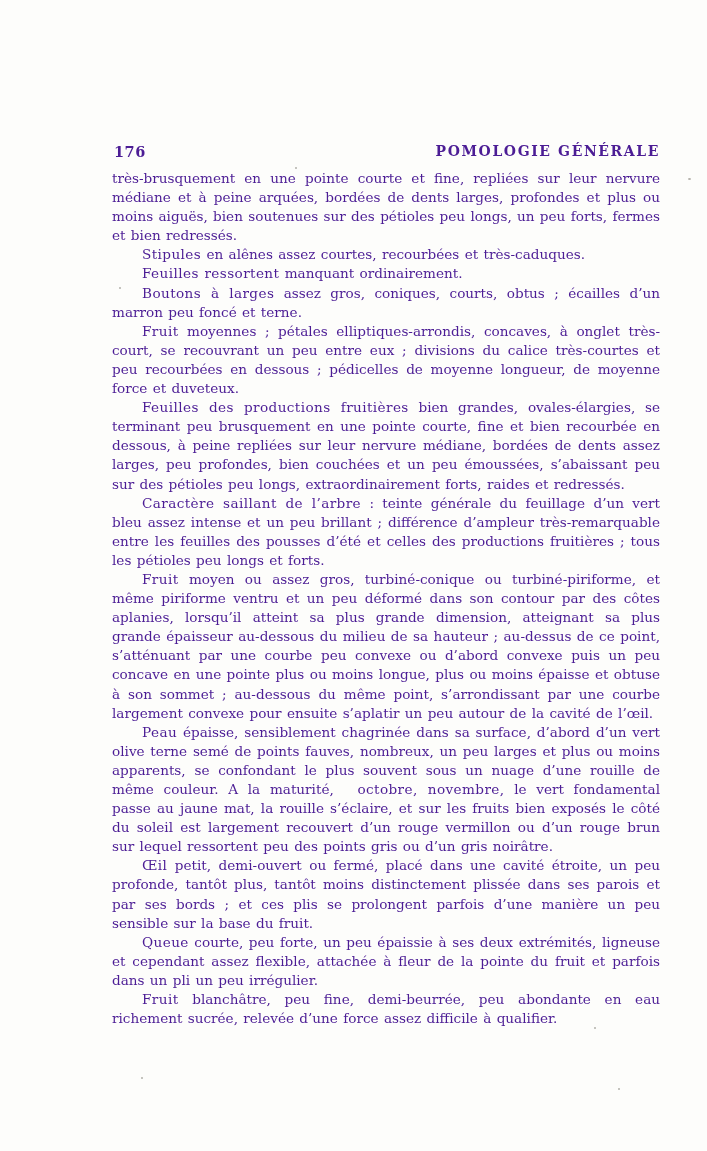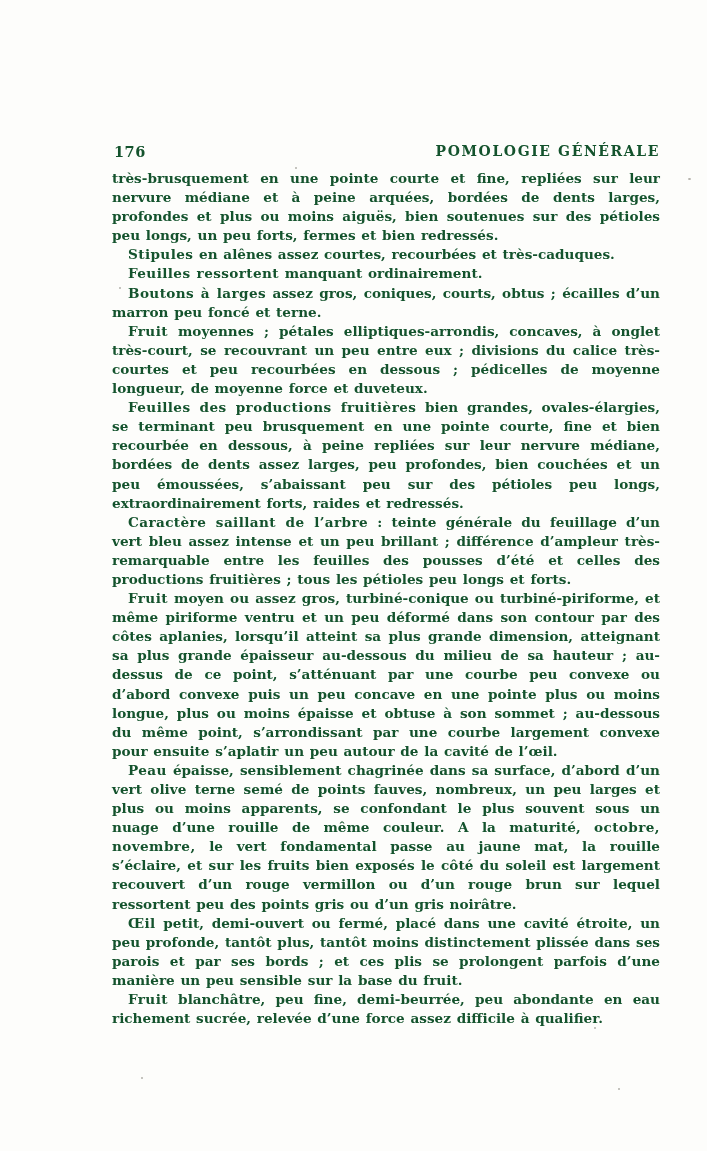--- a/index.html
+++ b/index.html
@@ -7,21 +7,21 @@
     padding: 0;
     background: #fdfdfb;
   }
   .page {
     position: relative;
     width: 707px;
     height: 1151px;
     background: #fdfdfb;
     overflow: hidden;
     font-family: "DejaVu Serif", "Liberation Serif", serif;
-    color: #14532d;
+    color: #4c1d95;
   }
   .pagehead {
     position: absolute;
     top: 143px;
     left: 112px;
     width: 548px;
     height: 20px;
   }
   .pagenum {
     position: absolute;
@@ -51,24 +51,25 @@
   }
   .para {
     margin: 0;
     font-size: 13.6px;
     line-height: 19.1px;
     text-align: justify;
     word-spacing: 1px;
   }
   .para.indent { text-indent: 16px; }
   .b {
-    font-weight: bold;
+    font-weight: normal;
     letter-spacing: 0.4px;
+    margin-left: 14px;
   }
-  .r { font-weight: bold; }
+  .r { font-weight: normal; }
   .speck {
     position: absolute;
     border-radius: 50%;
     background: #77726a;
     opacity: 0.55;
   }
 </style>
 </head>
 <body>
 
@@ -83,20 +84,21 @@
       <p class="para"><span class="r">très-brusquement en une pointe courte et fine, repliées sur leur nervure médiane et à peine arquées, bordées de dents larges, profondes et plus ou moins aiguës, bien soutenues sur des pétioles peu longs, un peu forts, fermes et bien redressés.</span></p>
       <p class="para indent"><span class="b">Stipules</span><span class="r"> en alênes assez courtes, recourbées et très-caduques.</span></p>
       <p class="para indent"><span class="b">Feuilles ressortent</span><span class="r"> manquant ordinairement.</span></p>
       <p class="para indent"><span class="b">Boutons à larges</span><span class="r"> assez gros, coniques, courts, obtus ; écailles d’un marron peu foncé et terne.</span></p>
       <p class="para indent"><span class="b">Fruit</span><span class="r"> moyennes ; pétales elliptiques-arrondis, concaves, à onglet très-court, se recouvrant un peu entre eux ; divisions du calice très-courtes et peu recourbées en dessous ; pédicelles de moyenne longueur, de moyenne force et duveteux.</span></p>
       <p class="para indent"><span class="b">Feuilles des productions fruitières</span><span class="r"> bien grandes, ovales-élargies, se terminant peu brusquement en une pointe courte, fine et bien recourbée en dessous, à peine repliées sur leur nervure médiane, bordées de dents assez larges, peu profondes, bien couchées et un peu émoussées, s’abaissant peu sur des pétioles peu longs, extraordinairement forts, raides et redressés.</span></p>
       <p class="para indent"><span class="b">Caractère saillant de l’arbre</span><span class="r"> : teinte générale du feuillage d’un vert bleu assez intense et un peu brillant ; différence d’ampleur très-remarquable entre les feuilles des pousses d’été et celles des productions fruitières ; tous les pétioles peu longs et forts.</span></p>
       <p class="para indent"><span class="b">Fruit</span><span class="r"> moyen ou assez gros, turbiné-conique ou turbiné-piriforme, et même piriforme ventru et un peu déformé dans son contour par des côtes aplanies, lorsqu’il atteint sa plus grande dimension, atteignant sa plus grande épaisseur au-dessous du milieu de sa hauteur ; au-dessus de ce point, s’atténuant par une courbe peu convexe ou d’abord convexe puis un peu concave en une pointe plus ou moins longue, plus ou moins épaisse et obtuse à son sommet ; au-dessous du même point, s’arrondissant par une courbe largement convexe pour ensuite s’aplatir un peu autour de la cavité de l’œil.</span></p>
       <p class="para indent"><span class="b">Peau</span><span class="r"> épaisse, sensiblement chagrinée dans sa surface, d’abord d’un vert olive terne semé de points fauves, nombreux, un peu larges et plus ou moins apparents, se confondant le plus souvent sous un nuage d’une rouille de même couleur. A la maturité, </span><span class="b">octobre, novembre,</span><span class="r"> le vert fondamental passe au jaune mat, la rouille s’éclaire, et sur les fruits bien exposés le côté du soleil est largement recouvert d’un rouge vermillon ou d’un rouge brun sur lequel ressortent peu des points gris ou d’un gris noirâtre.</span></p>
       <p class="para indent"><span class="b">Œil</span><span class="r"> petit, demi-ouvert ou fermé, placé dans une cavité étroite, un peu profonde, tantôt plus, tantôt moins distinctement plissée dans ses parois et par ses bords ; et ces plis se prolongent parfois d’une manière un peu sensible sur la base du fruit.</span></p>
+      <p class="para indent"><span class="b">Queue</span><span class="r"> courte, peu forte, un peu épaissie à ses deux extrémités, ligneuse et cependant assez flexible, attachée à fleur de la pointe du fruit et parfois dans un pli un peu irrégulier.</span></p>
       <p class="para indent"><span class="b">Fruit</span><span class="r"> blanchâtre, peu fine, demi-beurrée, peu abondante en eau richement sucrée, relevée d’une force assez difficile à qualifier.</span></p>
     </div>
 
   <div class="speck" style="left:295px; top:167px; width:2px; height:2px;"></div>
   <div class="speck" style="left:688px; top:178px; width:3px; height:2px;"></div>
   <div class="speck" style="left:119px; top:287px; width:2px; height:2px;"></div>
   <div class="speck" style="left:141px; top:1077px; width:2px; height:2px;"></div>
   <div class="speck" style="left:618px; top:1088px; width:2px; height:2px;"></div>
   <div class="speck" style="left:594px; top:1027px; width:2px; height:2px;"></div>
 </div>

